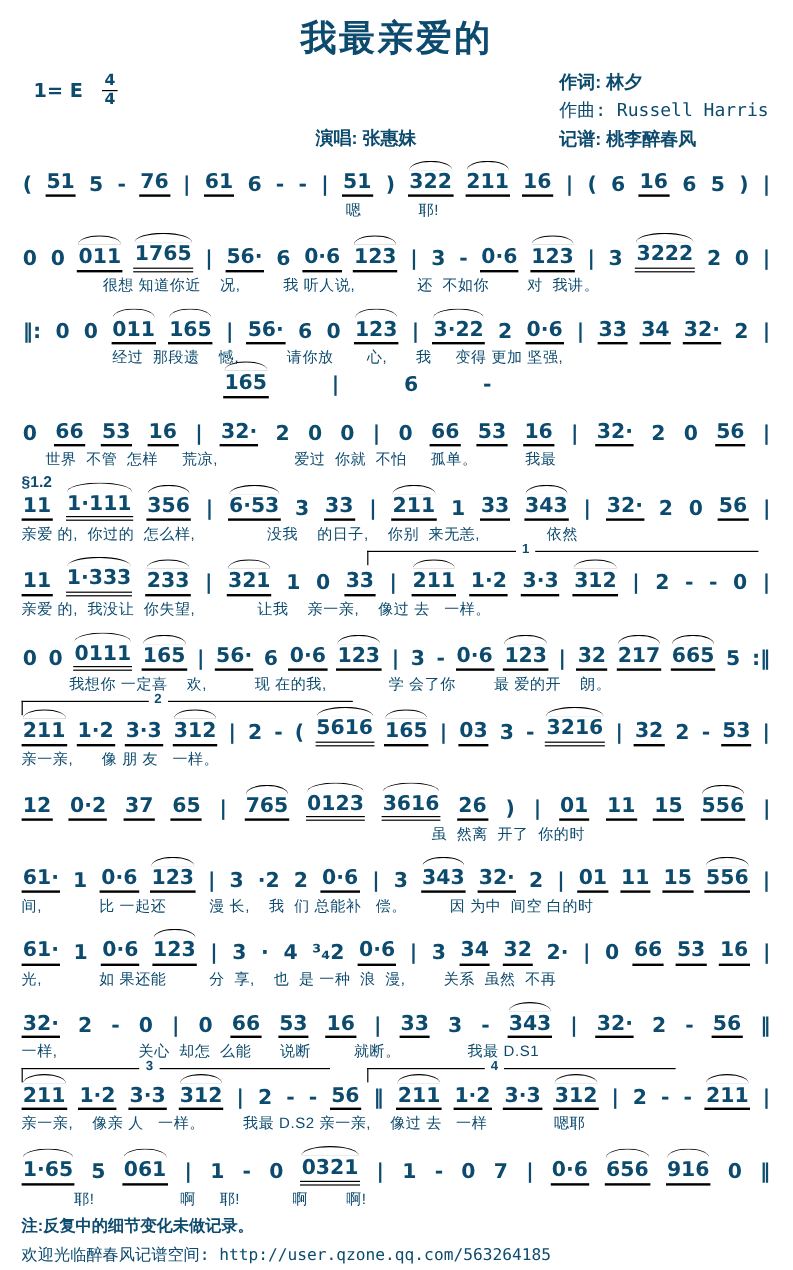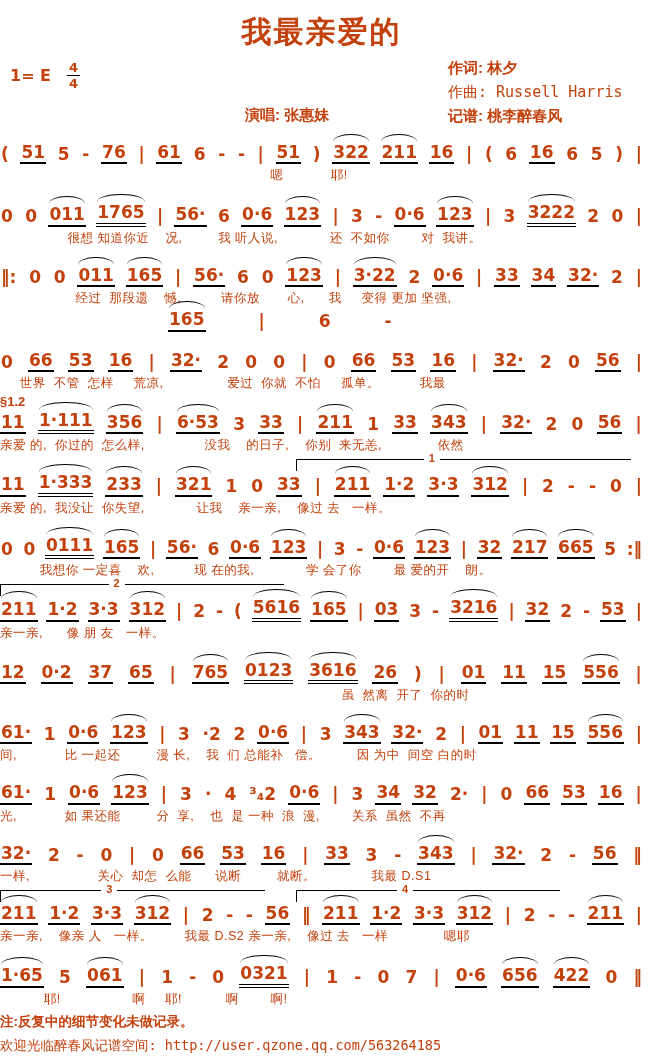--- a/index.html
+++ b/index.html
@@ -1,18 +1,18 @@
 <!DOCTYPE html>
 <html><head>
 <meta charset="utf-8">
 <style>
   html,body{margin:0;padding:0;background:#fff;}
-  .page{position:relative;width:661px;height:1058px;background:#fff;color:#c2410c;
+  .page{position:relative;width:661px;height:1058px;background:#fff;color:#0c4a6e;
         font-family:"Liberation Sans",sans-serif;overflow:hidden;box-sizing:border-box;
-        padding:10px 18px 6px 0;}
+        padding:10px 18px 6px 18px;}
   .title{text-align:center;font-size:30px;font-weight:bold;letter-spacing:2px;
          font-family:"DejaVu Sans",sans-serif;margin-top:2px;}
   .credits{position:relative;height:72px;font-size:15px;font-weight:bold;}
   .keytime{position:absolute;left:10px;top:8px;display:flex;align-items:center;gap:16px;
            font-family:"DejaVu Sans",sans-serif;font-weight:bold;font-size:16px;}
   .frac{display:inline-flex;flex-direction:column;line-height:1;font-size:13px;text-align:center;}
   .frac .top{border-bottom:1.5px solid #000;padding:0 2px 1px;}
   .frac .bot{padding:1px 2px 0;}
   .performer{position:absolute;left:245px;top:6px;margin-top:47px;}
   .rightstack{position:absolute;left:448px;top:6px;display:flex;flex-direction:column;gap:5px;}
@@ -418,21 +418,21 @@
           <span class="tok">0</span>
           <span class="tok beamed beam2 arc">0321</span>
           <span class="tok bar">|</span>
           <span class="tok">1</span>
           <span class="tok">-</span>
           <span class="tok">0</span>
           <span class="tok">7</span>
           <span class="tok bar">|</span>
           <span class="tok beamed">0·6</span>
           <span class="tok beamed arc">656</span>
-          <span class="tok beamed arc">422</span>
+          <span class="tok beamed arc">916</span>
           <span class="tok">0</span>
           <span class="tok bar">‖</span>
         </div>
         <div class="lyrics">           耶!                  啊     耶!           啊        啊!</div>
       </div>
     </div>
 
   <div class="footer">
     <div class="fnote">注:反复中的细节变化未做记录。</div>
     <div class="frow">

